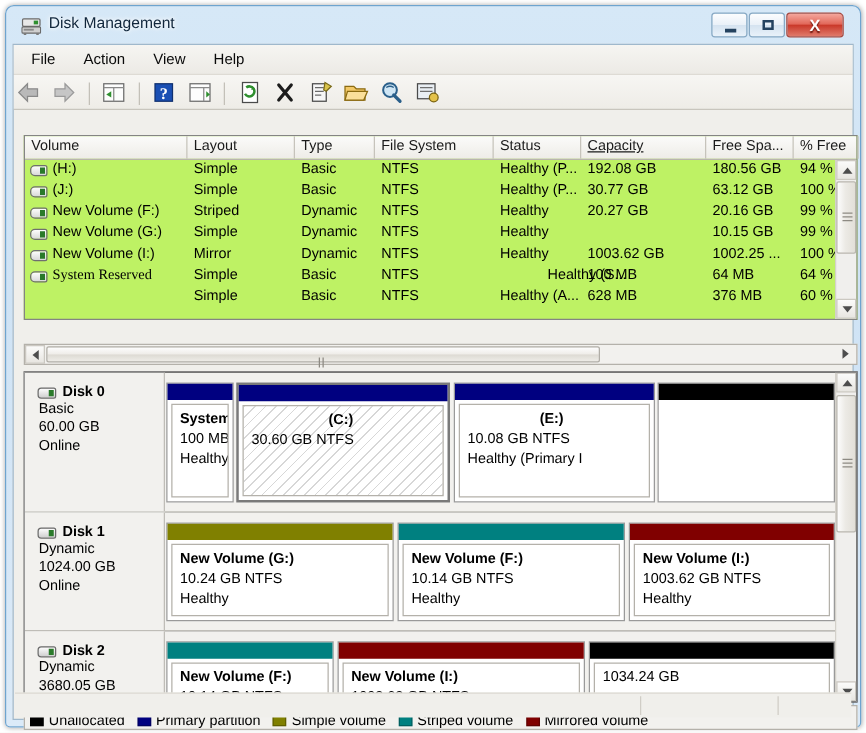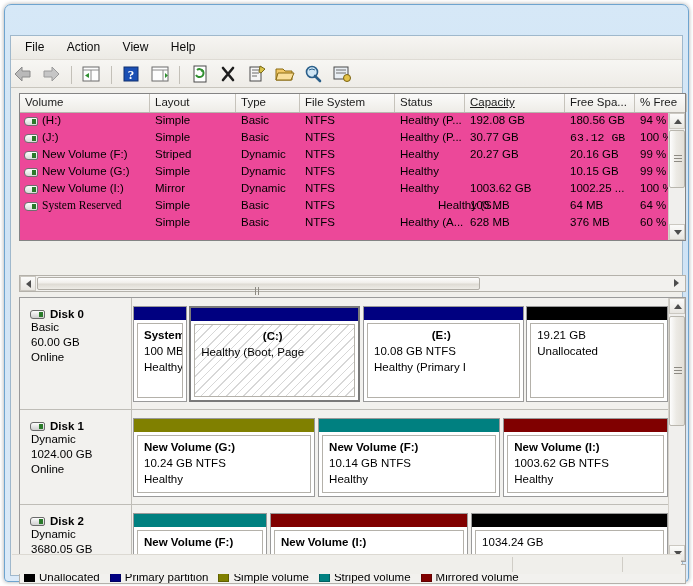--- a/index.html
+++ b/index.html
@@ -78,22 +78,22 @@
     background: linear-gradient(to bottom,#f7f6f3 0%,#eeece7 100%);
     border-bottom: 1px solid #c8c5bd;
     white-space: nowrap;
   }
   .tb { display:inline-block; vertical-align: middle; }
   .tb-btn { width: 24px; height: 24px; position: relative; margin-top: 2px; }
   .tb-sep { width: 1px; height: 18px; background: #c3c0b8; margin: 3px 3px 0 3px; }
 
   
   #vol-list {
-    position: absolute; left: 8px; top: 57px; width: 667px; height: 148px;
-    background: #ec4899; border: 1px solid #848484;
+    position: absolute; left: 8px; top: 72px; width: 667px; height: 148px;
+    background: #bef264; border: 1px solid #848484;
   }
   #vol-header {
     position: absolute; left:0; top:0; right:0; height: 19px;
     background: linear-gradient(to bottom,#fbfbfa 0%,#eeece7 100%);
     border-bottom: 1px solid #b8b5ae;
   }
   .hcell {
     position: absolute; top: 0; height: 18px;
     font-size: 11.5px; color: #1a1a1a;
     padding: 2px 0 0 5px;
@@ -227,20 +227,41 @@
     position: absolute; left: 1px; right: 1px; bottom: 1px; height: 20px;
     background: #f0efeb; border-top: 1px solid #dcd9d2;
   }
   .st-seg { position:absolute; top:2px; bottom:2px; border-left:1px solid #d0cdc6; }
 </style>
 </head>
 <body>
 
 <div id="window-frame">
 
+  <div id="title-bar">
+    <svg id="title-icon" viewBox="0 0 16 15">
+      <rect x="1" y="2" width="14" height="6" rx="1" fill="#e8e8e8" stroke="#6b6b6b"></rect>
+      <rect x="10" y="3.5" width="3.5" height="3" fill="#2f8f2f"></rect>
+      <rect x="0.5" y="8.5" width="15" height="5" rx="1" fill="#cfcfcf" stroke="#6b6b6b"></rect>
+      <rect x="2" y="10" width="8" height="1.5" fill="#8a8a8a"></rect>
+      <rect x="2" y="13.5" width="2" height="1.5" fill="#7a7a7a"></rect>
+      <rect x="12" y="13.5" width="2" height="1.5" fill="#7a7a7a"></rect>
+    </svg>
+    <div id="title-text">Disk Management</div>
+
+    <div class="winbtn" id="btn-min">
+        <span class="bar"></span>
+      </div>
+    <div class="winbtn" id="btn-max">
+        <span class="sq"></span>
+      </div>
+    <div class="winbtn" id="btn-close">
+      <span class="glyph">X</span>
+    </div>
+  </div>
 
   <div id="window-inner">
 
     <div id="menu-bar">
       <span class="menu-item">File</span>
       <span class="menu-item">Action</span>
       <span class="menu-item">View</span>
       <span class="menu-item">Help</span>
     </div>
 
@@ -346,21 +367,21 @@
             <div class="vcell" style="left: 545px; width: 70px;">180.56 GB</div>
             <div class="vcell" style="left: 615px; width: 52px;">94 %</div>
           </div>
           <div class="vrow">
             <div class="vcell vname" style="left: 0px; width: 130px;">(J:)<span class="vol-icon"></span></div>
             <div class="vcell" style="left: 130px; width: 86px;">Simple</div>
             <div class="vcell" style="left: 216px; width: 64px;">Basic</div>
             <div class="vcell" style="left: 280px; width: 95px;">NTFS</div>
             <div class="vcell" style="left: 375px; width: 70px;">Healthy (P...</div>
             <div class="vcell" style="left: 445px; width: 100px;">30.77 GB</div>
-            <div class="vcell" style="left: 545px; width: 70px; font-family: Liberation Mono, monospace;">63.12 GB</div>
+            <div class="vcell" style="left: 545px; width: 70px;">63.12 GB</div>
             <div class="vcell" style="left: 615px; width: 52px;">100 %</div>
           </div>
           <div class="vrow">
             <div class="vcell vname" style="left: 0px; width: 130px;">New Volume (F:)<span class="vol-icon"></span></div>
             <div class="vcell" style="left: 130px; width: 86px;">Striped</div>
             <div class="vcell" style="left: 216px; width: 64px;">Dynamic</div>
             <div class="vcell" style="left: 280px; width: 95px;">NTFS</div>
             <div class="vcell" style="left: 375px; width: 70px;">Healthy</div>
             <div class="vcell" style="left: 445px; width: 100px;">20.27 GB</div>
             <div class="vcell" style="left: 545px; width: 70px;">20.16 GB</div>
@@ -449,37 +470,33 @@
                 <div class="pbody">
                   <div class="pname centered">System</div>
                   <div>100 MB</div>
                   <div>Healthy</div>
                 </div>
               </div>
               <div class="part selected" style="left: 10.5%; width: 32%;">
                 <div class="capbar" style="background: rgb(0, 0, 128);"></div>
                 <div class="pbody hatched">
                   <div class="pname centered">(C:)</div>
-                  <div>Healthy (Boot, Page</div>
+                  <div>30.60 GB NTFS</div>
                 </div>
               </div>
               <div class="part" style="left: 43%; width: 30%;">
                 <div class="capbar" style="background: rgb(0, 0, 128);"></div>
                 <div class="pbody">
                   <div class="pname centered">(E:)</div>
                   <div>10.08 GB NTFS</div>
                   <div>Healthy (Primary I</div>
                 </div>
               </div>
               <div class="part" style="left: 73.5%; width: 26.5%;">
                 <div class="capbar" style="background: rgb(0, 0, 0);"></div>
-                <div class="pbody">
-                  <div>19.21 GB</div>
-                  <div>Unallocated</div>
-                </div>
               </div>
             </div>
           </div>
           <div class="disk-row" style="height: 95px;">
             <div class="disk-info">
               <div class="disk-title"><span class="disk-hdd-icon"></span><span>Disk 1</span></div>
               <div class="disk-line">Dynamic</div>
               <div class="disk-line">1024.00 GB</div>
               <div class="disk-line">Online</div>
             </div>

